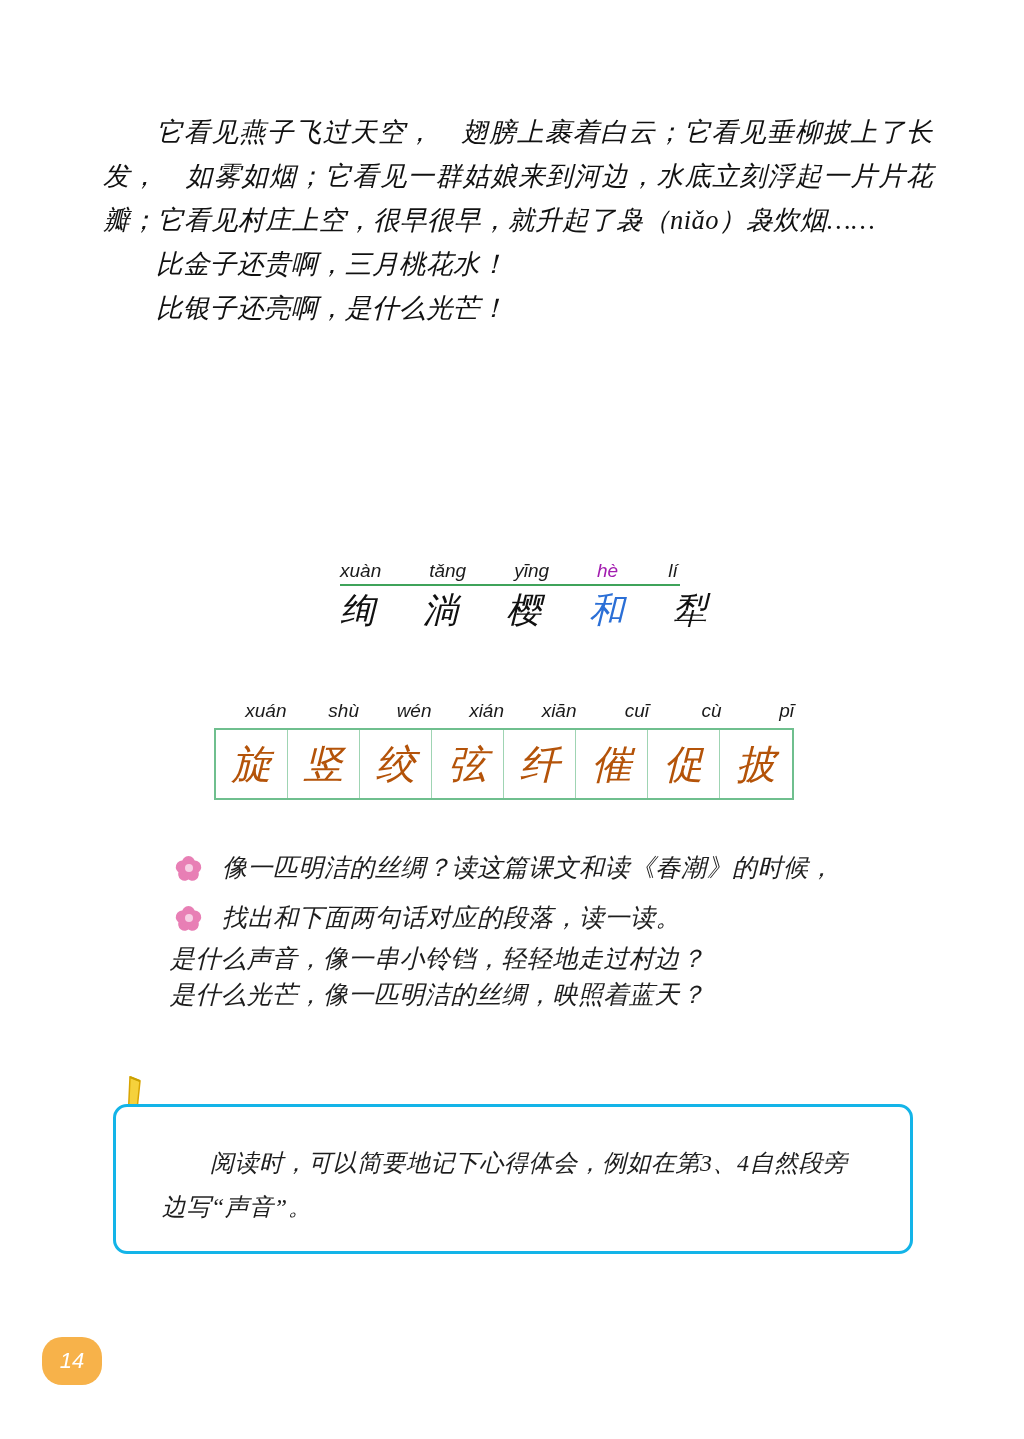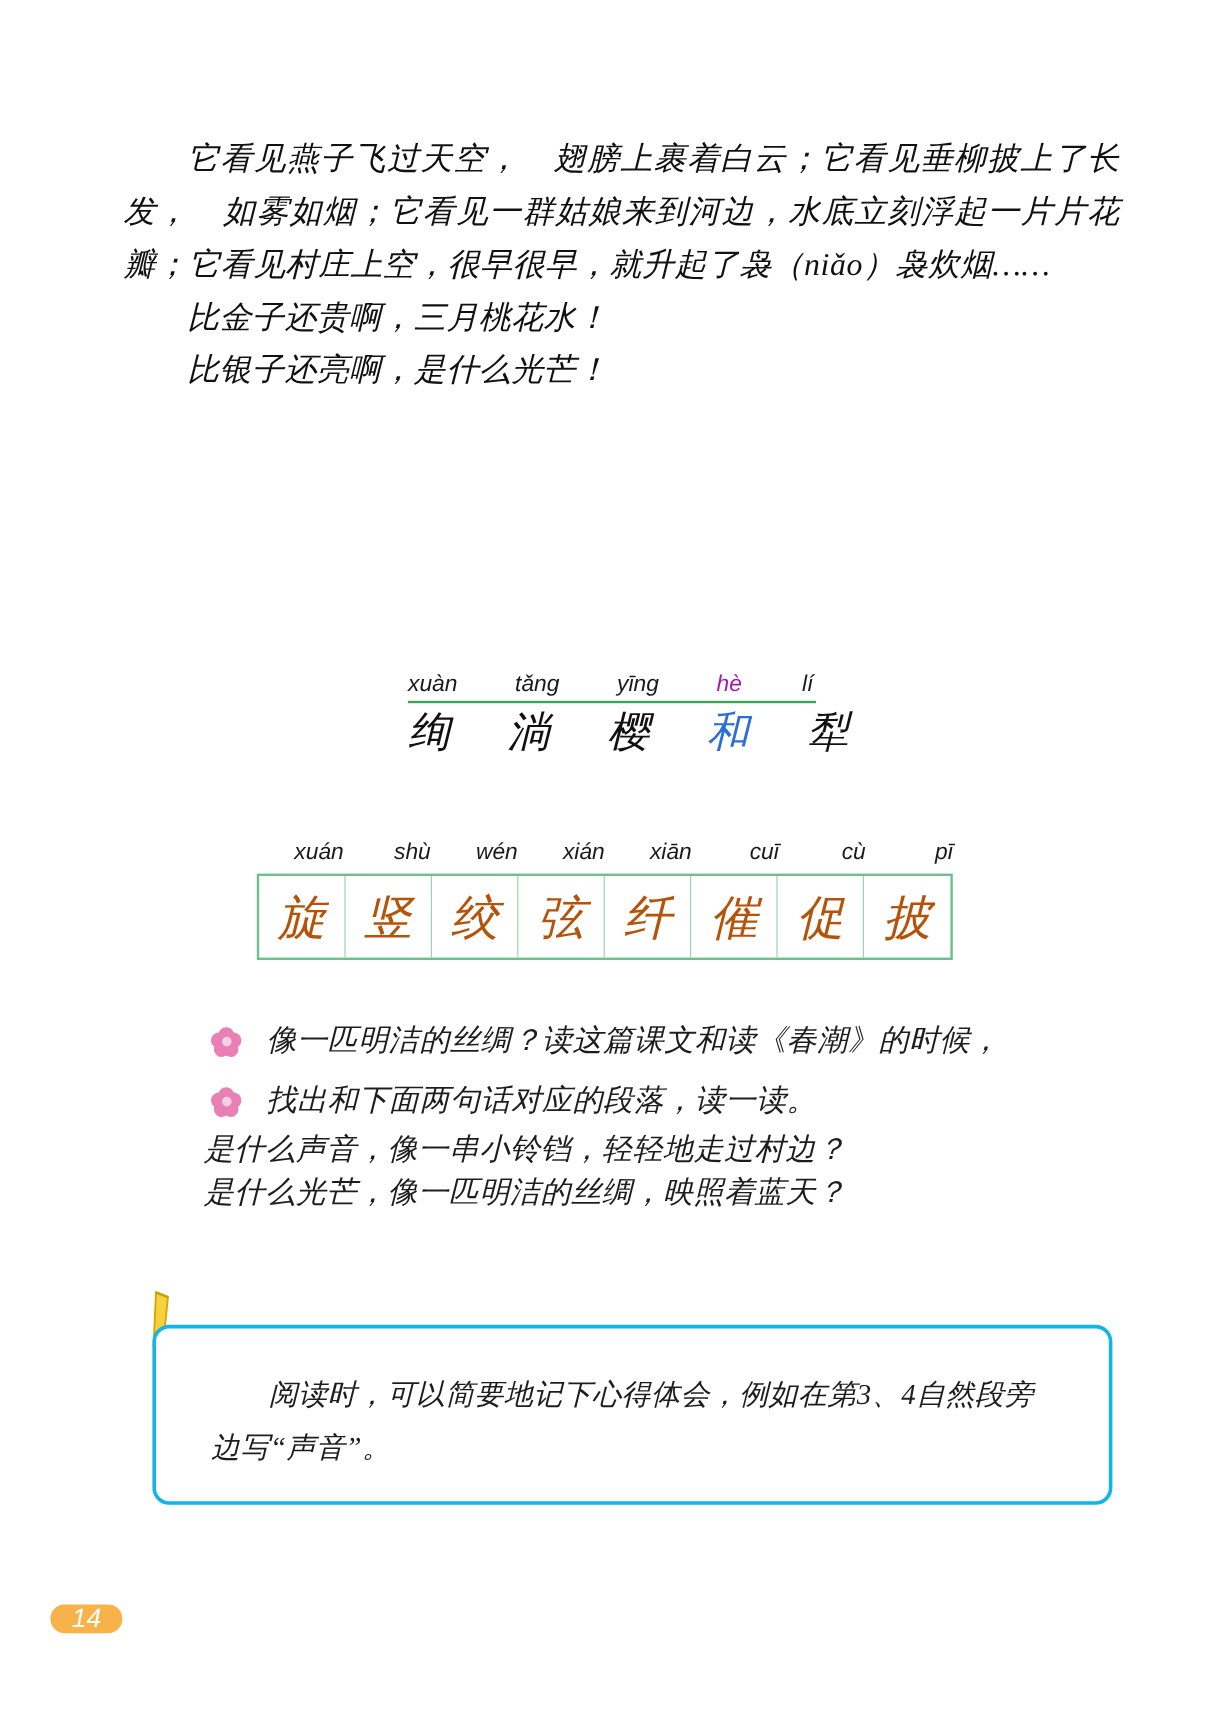--- a/index.html
+++ b/index.html
@@ -194,21 +194,20 @@
   .tip-box {
     position: absolute;
     left: 113px;
     top: 1104px;
     width: 800px;
     height: 150px;
     border: 3px solid #13b4e8;
     border-radius: 14px;
     box-sizing: border-box;
     background: #ffffff;
-    margin-left: 14px;
   }
   .tip-text {
     padding: 34px 42px 0 46px;
     font-family: "Liberation Serif", serif;
     font-size: 24px;
     line-height: 44px;
     color: #1d1d1d;
     text-indent: 2em;
     letter-spacing: 0.5px;
   }
@@ -219,21 +218,21 @@
     width: 40px;
     height: 70px;
   }
 
   
   .page-number {
     position: absolute;
     left: 42px;
     top: 1337px;
     width: 60px;
-    height: 24px;
+    height: 48px;
     background: #f7b24a;
     border-radius: 20px;
     color: #ffffff;
     font-family: "Liberation Sans", sans-serif;
     font-size: 22px;
     display: flex;
     align-items: center;
     justify-content: center;
   }
 </style>

